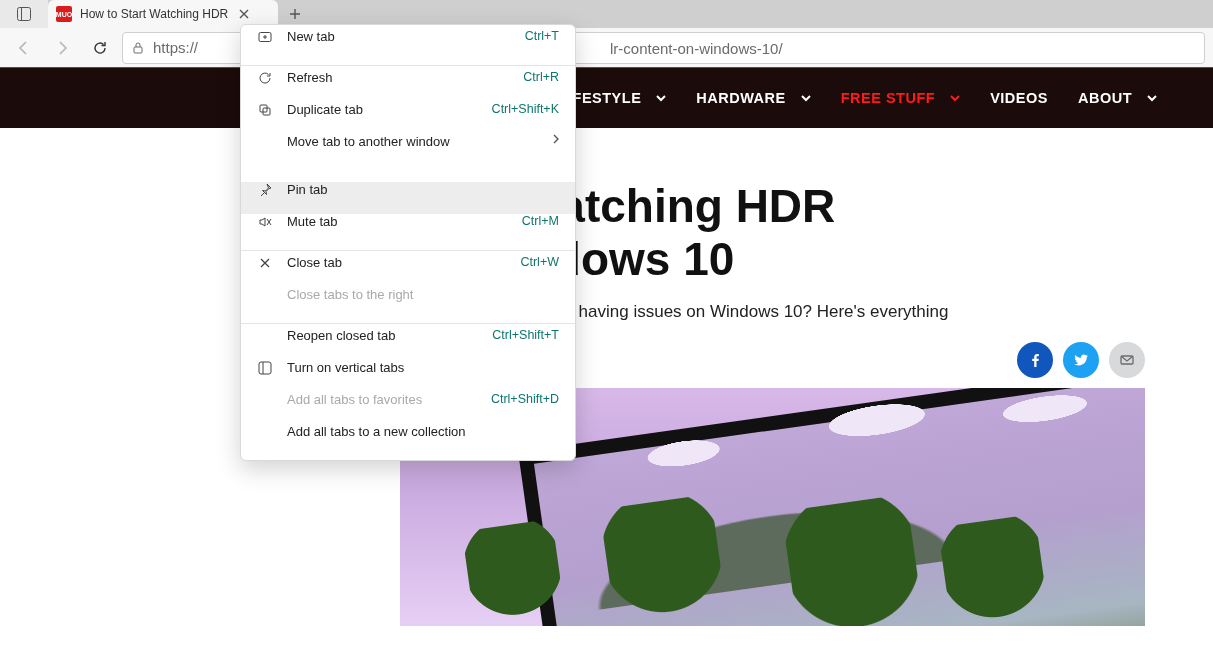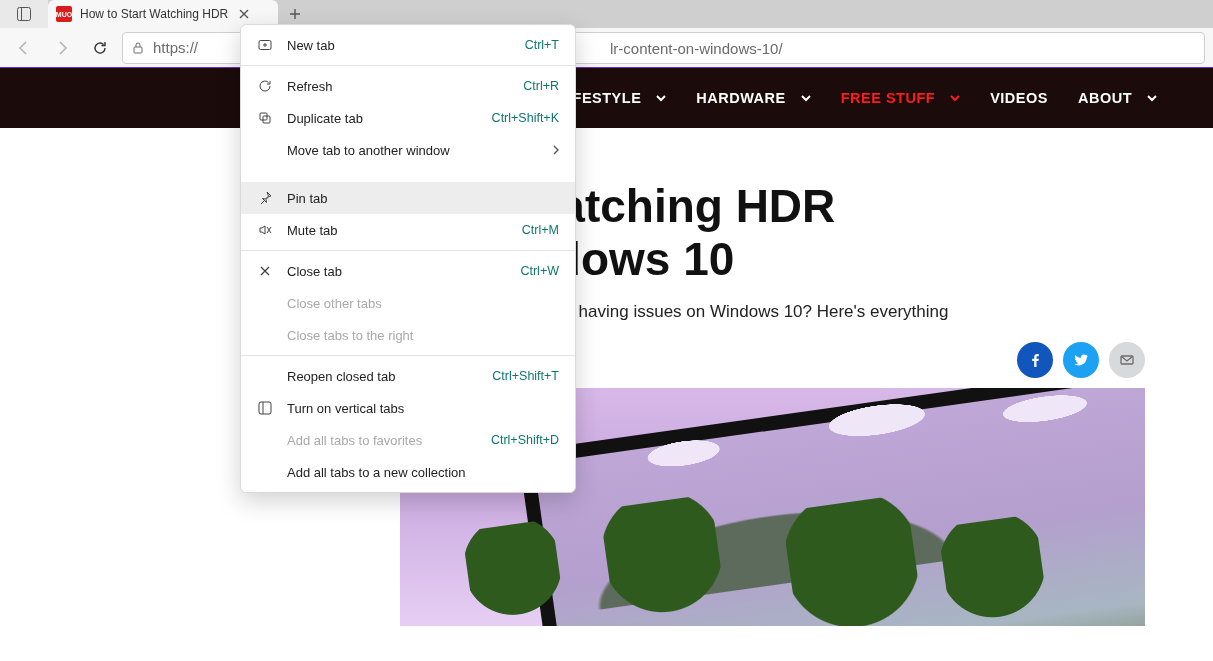--- a/index.html
+++ b/index.html
@@ -50,21 +50,21 @@
   .hero .tree.t3 { left:420px; top:150px; transform: rotate(-8deg) scale(1.8);}
   .hero .tree.t4 { left:560px; top:150px; transform: rotate(-8deg) scale(1.4);}
   .hero .clouds { position:absolute; left:170px; top:12px; width:560px; height:60px; transform: rotate(-8deg);
      background:
        radial-gradient(ellipse 60px 20px at 20% 50%, #efe6f7 0%, #efe6f7 60%, transparent 61%),
        radial-gradient(ellipse 80px 24px at 55% 40%, #efe6f7 0%, #efe6f7 60%, transparent 61%),
        radial-gradient(ellipse 70px 20px at 85% 60%, #efe6f7 0%, #efe6f7 60%, transparent 61%); }
 
   
   .ctx { position: absolute; left: 240px; top: 24px; width: 336px; background: #fff; border: 1px solid #d9d9d9; border-radius: 6px; box-shadow: 0 8px 24px rgba(0,0,0,.18); padding: 4px 0; z-index: 50; }
-  .ctx-item { display: flex; align-items: center; height: 32px; padding: 0 16px; font-size: 13px; color: #222; gap: 14px; position: relative; }
+  .ctx-item { display: flex; height: 32px; padding: 0 16px; font-size: 13px; color: #222; gap: 14px; position: relative; }
   .ctx-item .icon-slot { width: 16px; height: 16px; display:flex; align-items:center; justify-content:center; color:#444; flex-shrink:0; }
   .ctx-item .lbl { flex: 1; }
   .ctx-item .shortcut { color: #0f766e; font-size: 12.5px; }
   .ctx-item.disabled { color: #a9a9a9; }
   .ctx-item.hovered { background: #ededed; margin-top: 16px; }
   .ctx-sep { height: 1px; background: #e4e4e4; margin: 4px 0; }
   .ctx-item .chev { position:absolute; right:14px; color:#555; }
 
   svg { display:block; }
 </style>
@@ -262,24 +262,20 @@
     <span class="icon-slot">
         <svg width="12" height="12" viewBox="0 0 12 12">
           <path d="M2 2l8 8M10 2l-8 8" stroke="#444" stroke-width="1.3"></path>
         </svg>
       </span>
     <span class="lbl">Close tab</span>
     <span class="shortcut">Ctrl+W</span>
   </div>
   <div class="ctx-item disabled">
     <span class="icon-slot"></span>
-    <span class="lbl">Close other tabs</span>
-  </div>
-  <div class="ctx-item disabled">
-    <span class="icon-slot"></span>
     <span class="lbl">Close tabs to the right</span>
   </div>
   <div class="ctx-sep"></div>
   <div class="ctx-item">
     <span class="icon-slot"></span>
     <span class="lbl">Reopen closed tab</span>
     <span class="shortcut">Ctrl+Shift+T</span>
   </div>
   <div class="ctx-item">
     <span class="icon-slot">

